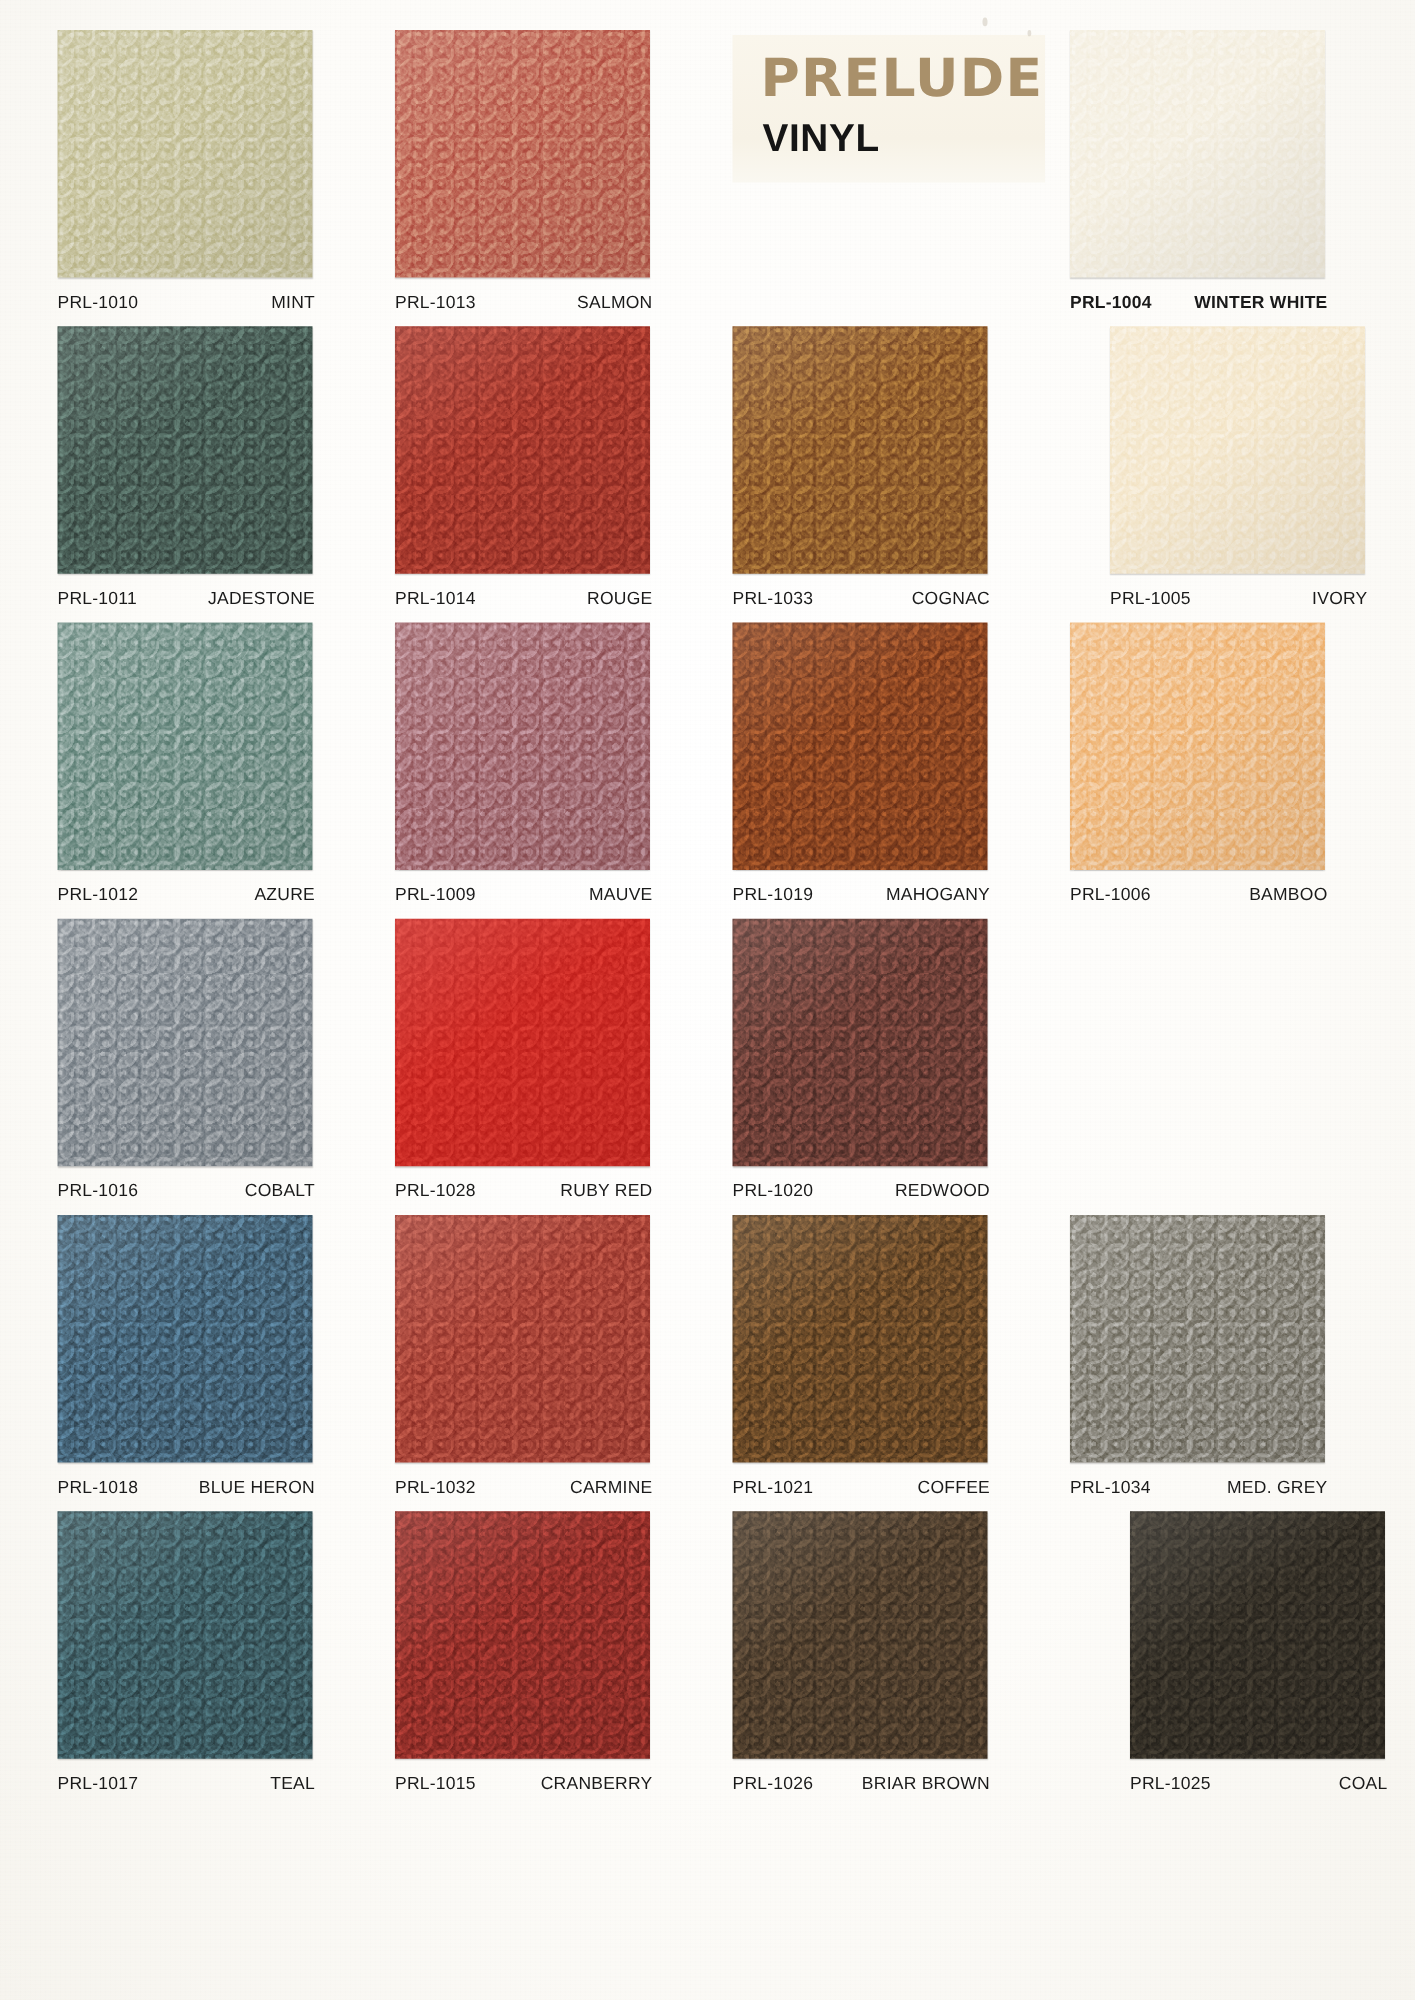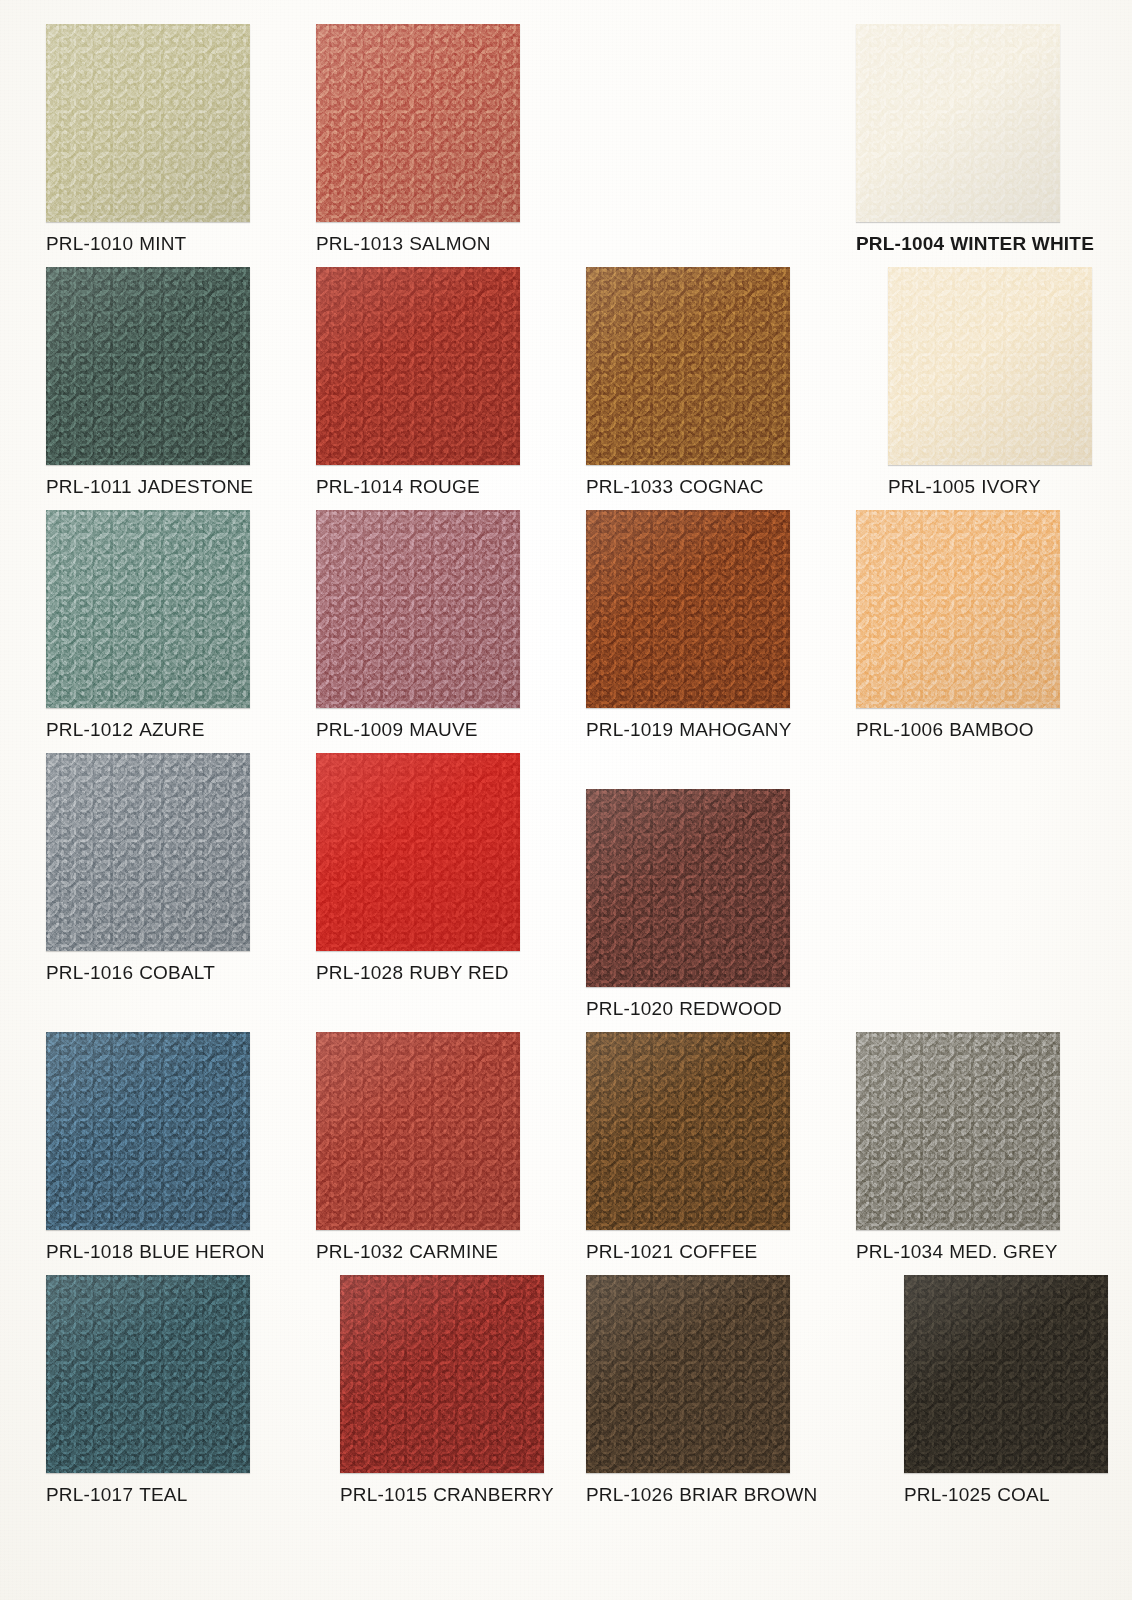--- a/index.html
+++ b/index.html
@@ -55,22 +55,23 @@
       repeating-linear-gradient(-52deg, rgba(0,0,0,.09) 0 1px, rgba(255,255,255,.09) 1px 2px, rgba(0,0,0,0) 2px 6px);
     background-size:17px 15px, 23px 21px, 13px 12px, 9px 9px, 11px 11px;
   }
   .chip .sheen{
     position:absolute; inset:0;
     background:linear-gradient(145deg, rgba(255,255,255,.13) 0%, rgba(255,255,255,0) 42%, rgba(0,0,0,.07) 100%);
   }
   .label{
     margin-top:11px;
     display:flex;
+    justify-content:space-between;
     align-items:baseline;
-    font-size:19px;
+    font-size:14px;
     letter-spacing:.2px;
     white-space:nowrap;
     color:#1a1a1a;
   }
   .label .code{ margin-right:6px; }
   .label .name{ text-align:right; }
 
   
   .logo-block{
     grid-column:3; grid-row:1;
@@ -241,21 +242,21 @@
       <div class="cell" style="grid-area: 4 / 2;">
         <div class="chip" style="background: rgb(207, 44, 38);">
           <div class="grain"></div>
           <div class="sheen"></div>
         </div>
         <div class="label">
           <span class="code">PRL-1028</span>
           <span class="name">RUBY RED</span>
         </div>
       </div>
-      <div class="cell" style="grid-area: 4 / 3; margin-top: 36px;">
+      <div class="cell" style="grid-area: 4 / 3;">
         <div class="chip" style="background: rgb(111, 64, 56);">
           <div class="grain"></div>
           <div class="sheen"></div>
         </div>
         <div class="label">
           <span class="code">PRL-1020</span>
           <span class="name">REDWOOD</span>
         </div>
       </div>
       <div class="cell empty" style="grid-area: 4 / 4;">
@@ -308,21 +309,21 @@
       <div class="cell" style="grid-area: 6 / 1;">
         <div class="chip" style="background: rgb(63, 95, 102);">
           <div class="grain"></div>
           <div class="sheen"></div>
         </div>
         <div class="label">
           <span class="code">PRL-1017</span>
           <span class="name">TEAL</span>
         </div>
       </div>
-      <div class="cell" style="grid-area: 6 / 2; margin-left: 24px;">
+      <div class="cell" style="grid-area: 6 / 2;">
         <div class="chip" style="background: rgb(150, 48, 42);">
           <div class="grain"></div>
           <div class="sheen"></div>
         </div>
         <div class="label">
           <span class="code">PRL-1015</span>
           <span class="name">CRANBERRY</span>
         </div>
       </div>
       <div class="cell" style="grid-area: 6 / 3;">
@@ -340,13 +341,19 @@
           <div class="grain"></div>
           <div class="sheen"></div>
         </div>
         <div class="label">
           <span class="code">PRL-1025</span>
           <span class="name">COAL</span>
         </div>
       </div>
     </div>
 
+  <div class="logo-block" id="logo-block" style="position:absolute; left:586px; top:28px;">
+    <span class="speck" style="left:200px; top:-14px; width:4px; height:7px;"></span>
+    <span class="speck" style="left:236px; top:-4px; width:3px; height:5px;"></span>
+    <div class="logo-word">PRELUDE</div>
+    <div class="logo-sub">VINYL</div>
+  </div>
 </div>
 
 </body></html>

